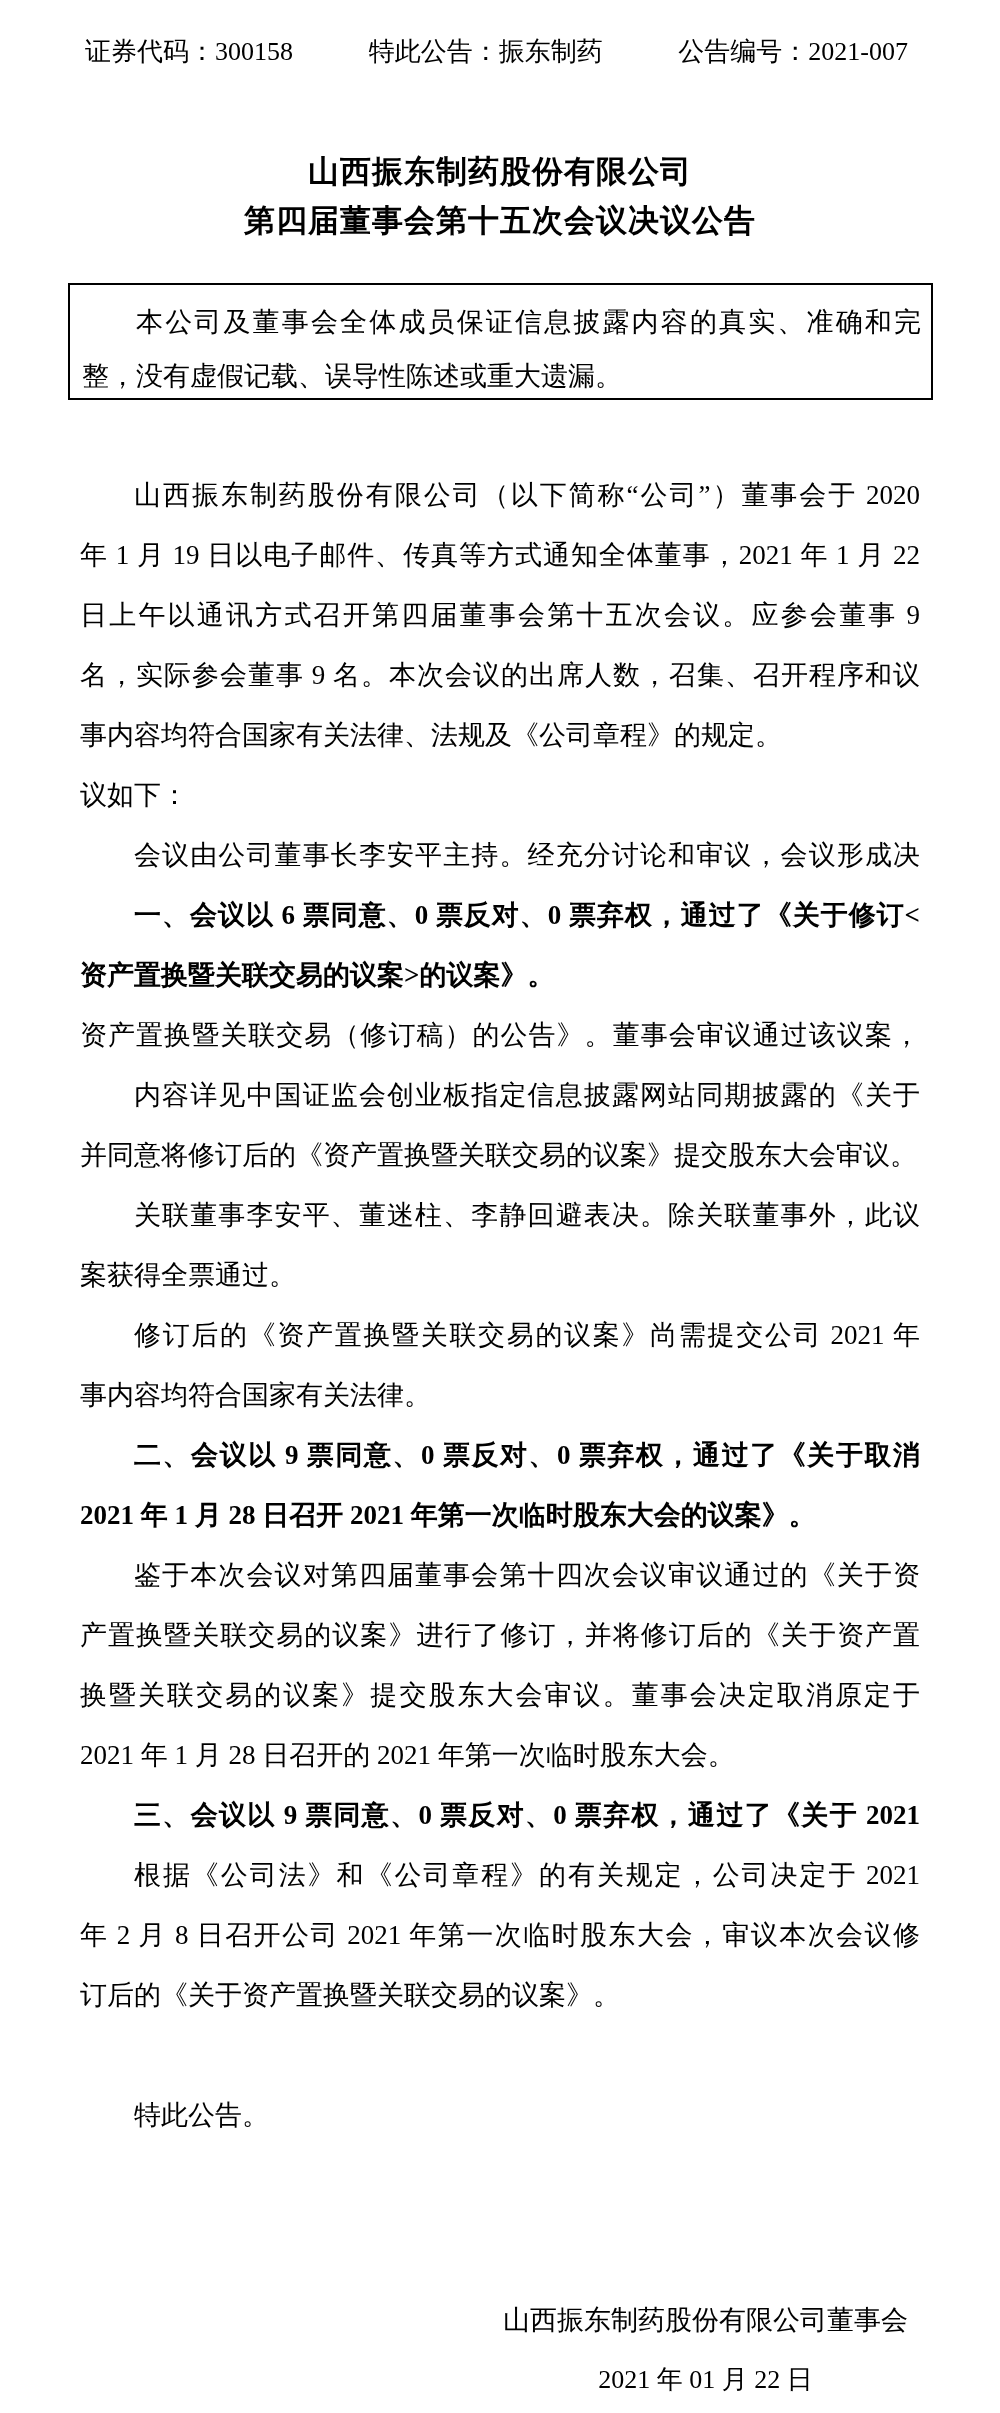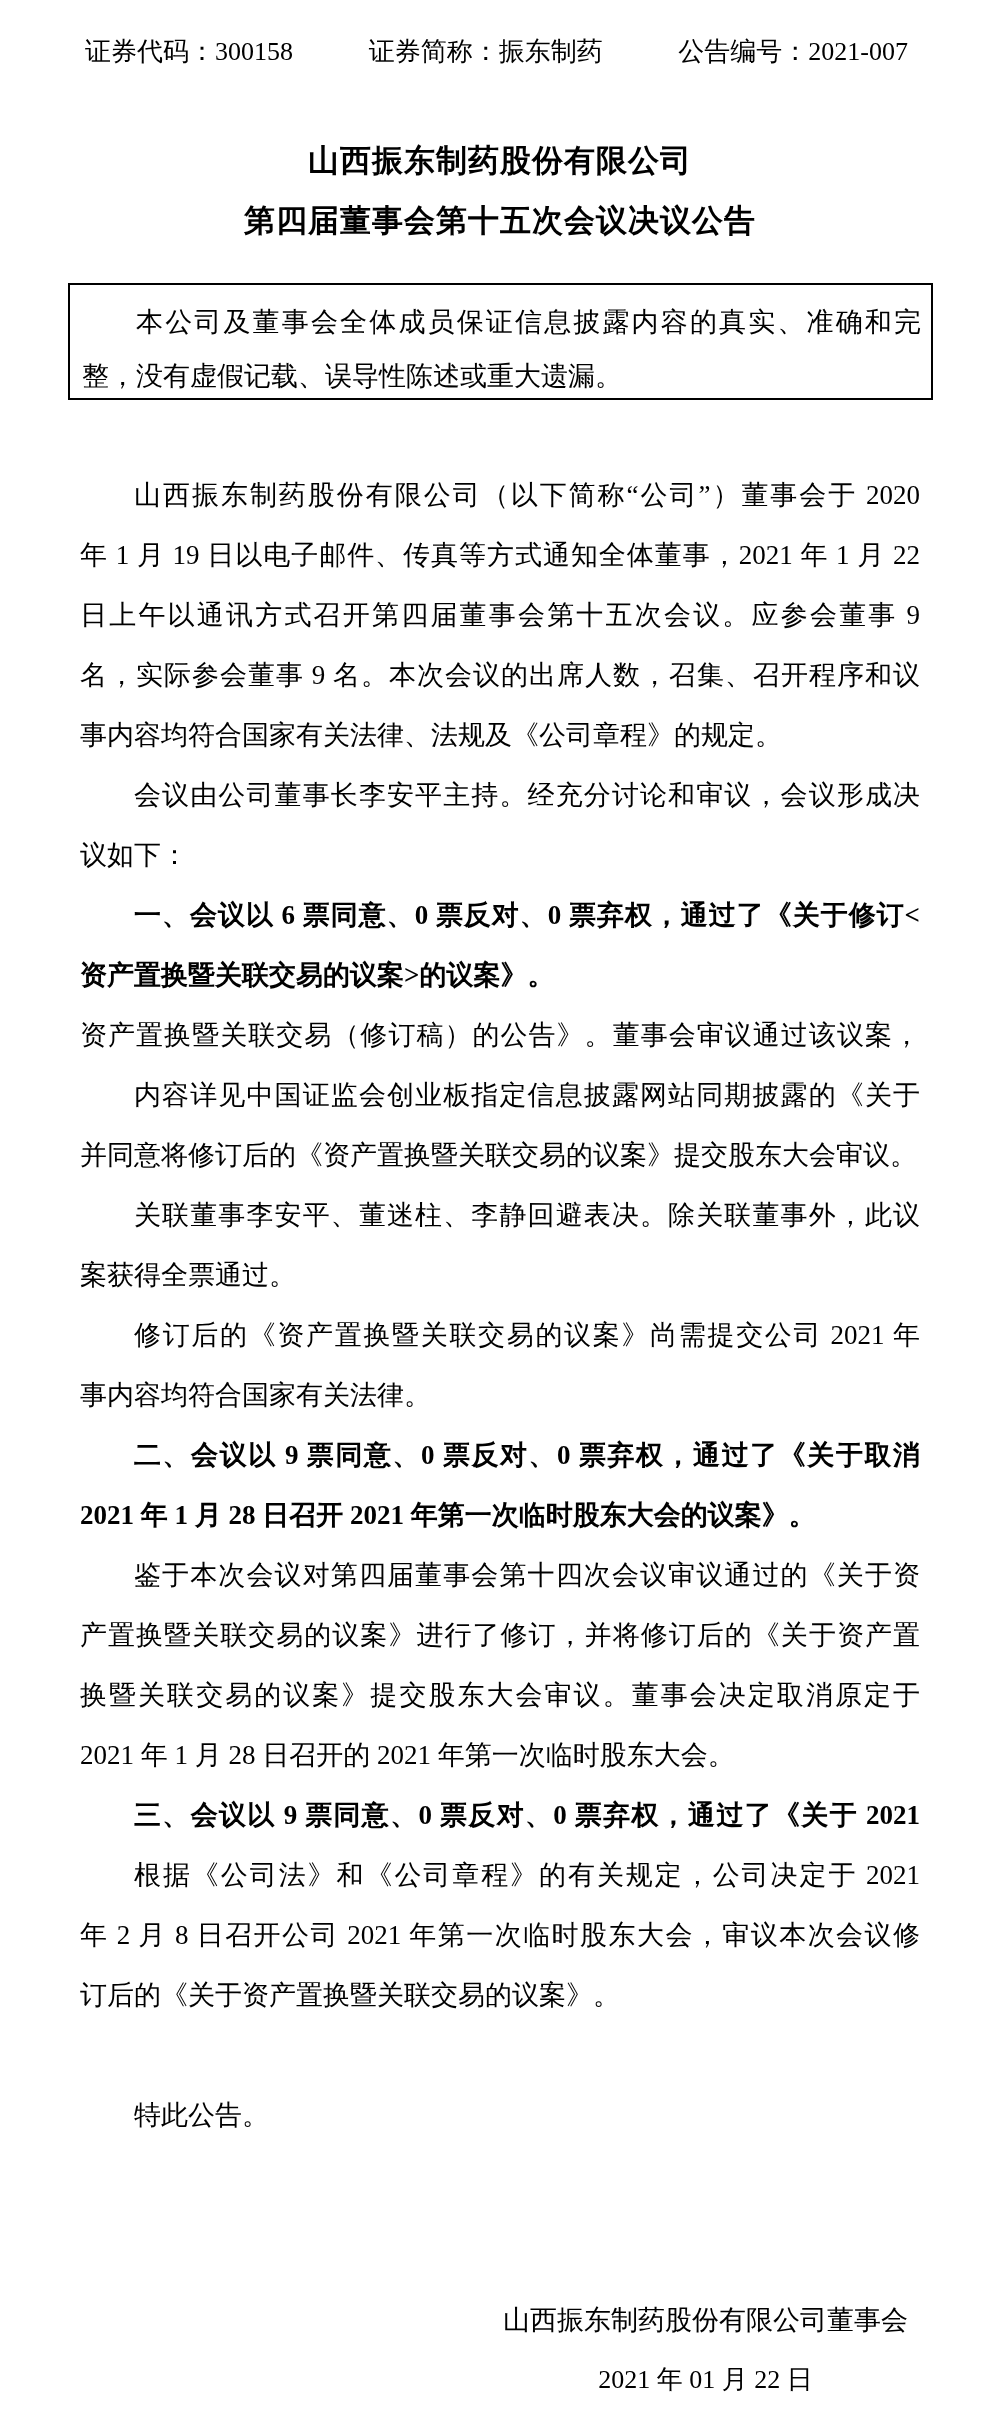--- a/index.html
+++ b/index.html
@@ -18,21 +18,21 @@
     display: flex; justify-content: space-between; align-items: center;
     font-size: 26px; white-space: nowrap;
   }
 
   
   .doc-title {
     left: 0; width: 1000px; text-align: center;
     font-size: 31px; font-weight: bold; letter-spacing: 1px;
     line-height: 36px; height: 36px;
   }
-  .doc-title.t1 { top: 143px; }
+  .doc-title.t1 { top: 154px; }
   .doc-title.t2 { top: 203px; }
 
   
   .disclaimer-box {
     left: 68px; top: 283px; width: 839px; height: 103px;
     border: 2px solid #000000;
     padding: 10px 10px 0 12px;
   }
   .box-line {
     font-size: 27px; height: 54px; line-height: 54px;
@@ -58,21 +58,21 @@
   .date-line { font-size: 26px; height: 40px; line-height: 40px; margin-top: 20px; white-space: nowrap; }
 </style>
 </head>
 <body>
 
 <div class="abs header-row">
   <span>
     <span>证券代码：</span><span>300158</span>
   </span>
   <span>
-    <span>证券简称：</span><span>振东制药</span>
+    <span>特此公告：</span><span>振东制药</span>
   </span>
   <span>
     <span>公告编号：</span><span>2021-007</span>
   </span>
 </div>
 
 <div class="abs doc-title t1">山西振东制药股份有限公司</div>
 <div class="abs doc-title t2">第四届董事会第十五次会议决议公告</div>
 
 <div class="abs disclaimer-box">
@@ -84,22 +84,22 @@
 
   <div class="para">
     <div class="line indent">山西振东制药股份有限公司（以下简称“公司”）董事会于 2020</div>
     <div class="line">年 1 月 19 日以电子邮件、传真等方式通知全体董事，2021 年 1 月 22</div>
     <div class="line">日上午以通讯方式召开第四届董事会第十五次会议。应参会董事 9</div>
     <div class="line">名，实际参会董事 9 名。本次会议的出席人数，召集、召开程序和议</div>
     <div class="line end">事内容均符合国家有关法律、法规及《公司章程》的规定。</div>
   </div>
 
   <div class="para">
+    <div class="line end">议如下：</div>
     <div class="line indent">会议由公司董事长李安平主持。经充分讨论和审议，会议形成决</div>
-    <div class="line end">议如下：</div>
   </div>
 
   <div class="para bold">
     <div class="line indent">一、会议以 6 票同意、0 票反对、0 票弃权，通过了《关于修订&lt;</div>
     <div class="line end">资产置换暨关联交易的议案&gt;的议案》。</div>
   </div>
 
   <div class="para">
     <div class="line">资产置换暨关联交易（修订稿）的公告》。董事会审议通过该议案，</div>
     <div class="line indent">内容详见中国证监会创业板指定信息披露网站同期披露的《关于</div>

